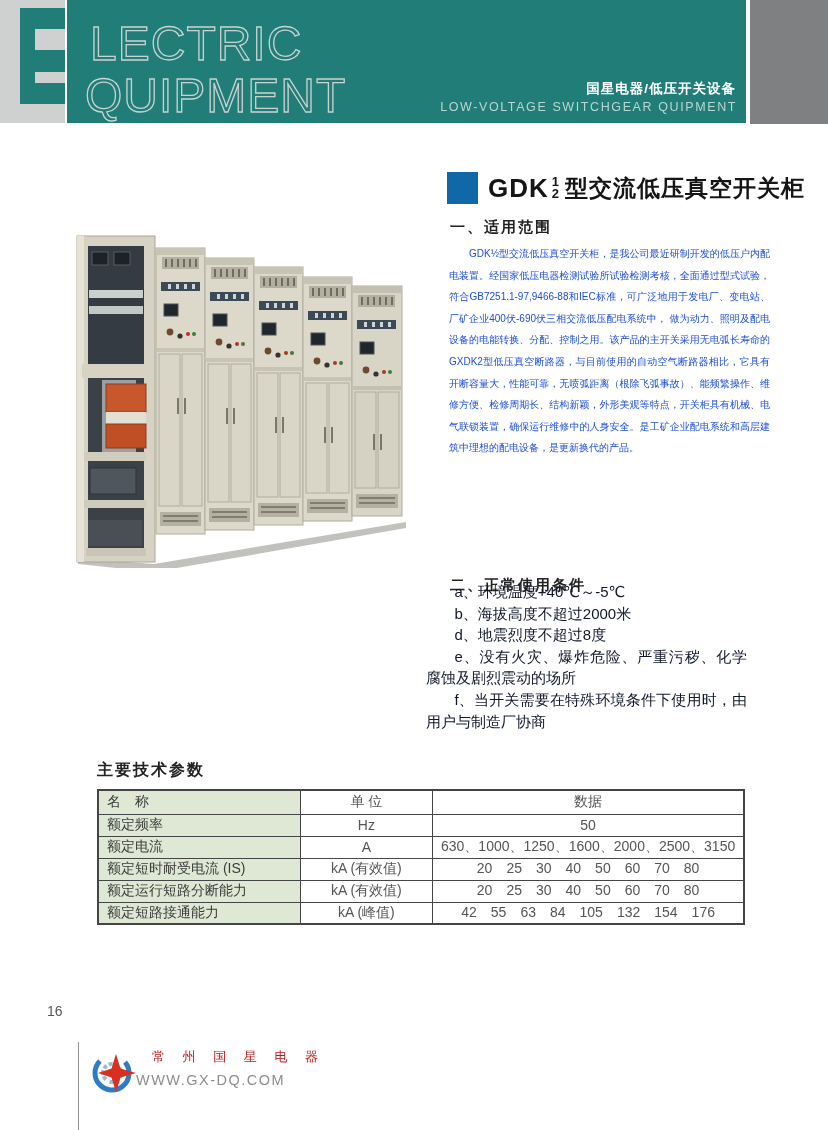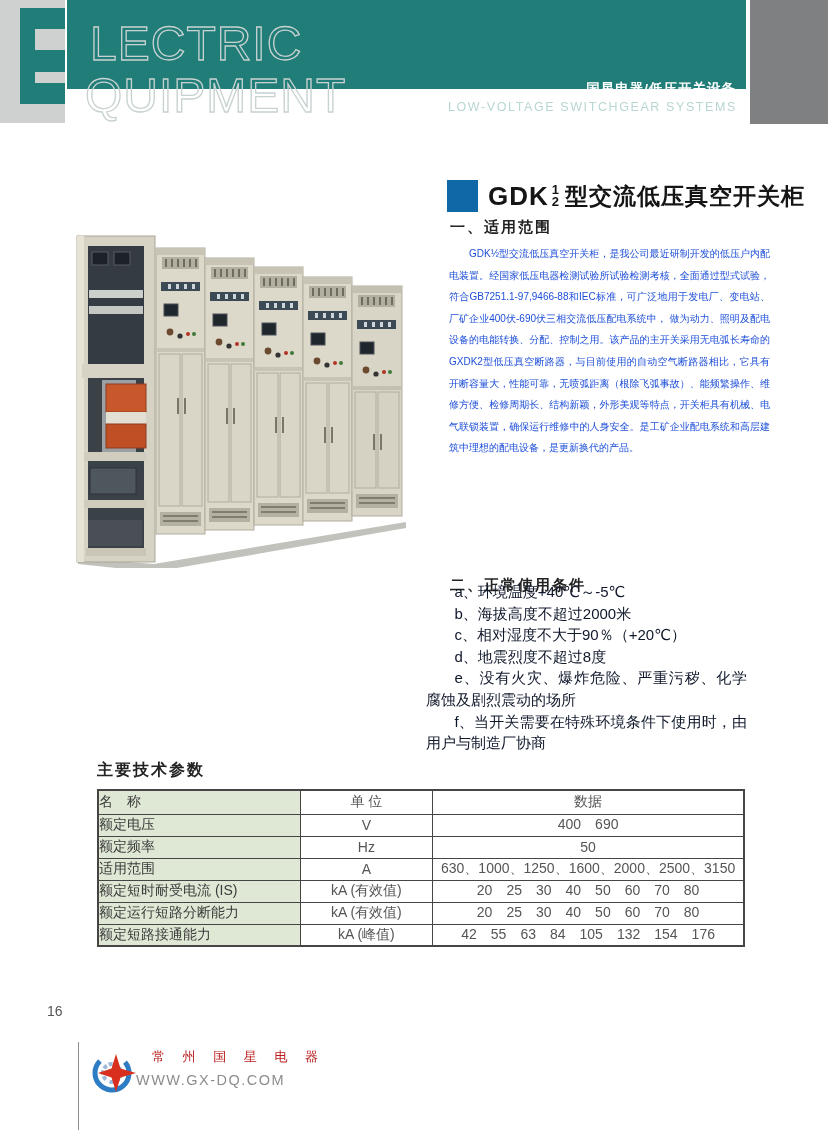--- a/index.html
+++ b/index.html
@@ -9,33 +9,33 @@
     position:relative; width:828px; height:1130px; margin:0 auto;
     background:#ffffff; overflow:hidden;
   }
   
   .e-block { position:absolute; left:0; top:0; width:65px; height:123px; background:#ced1d0; }
   .e-part { position:absolute; background:#217d78; }
   .e-stem { left:20px; top:8px;  width:15px; height:96px; }
   .e-arm1 { left:20px; top:8px;  width:45px; height:21px; }
   .e-arm2 { left:20px; top:50px; width:45px; height:22px; }
   .e-arm3 { left:20px; top:83px; width:45px; height:21px; }
-  .banner { position:absolute; left:67px; top:0; width:679px; height:89px; background:#217d78; }
+  .banner { position:absolute; left:67px; top:0; width:679px; height:123px; background:#217d78; }
   .wordmark { position:absolute; left:0; top:0; }
   .brand-cn {
     position:absolute; right:10px; top:80px; color:#ffffff;
     font-size:13.5px; font-weight:bold; letter-spacing:1px;
   }
   .brand-en {
     position:absolute; right:9px; top:100px; color:#b9d6d3;
     font-size:12.5px; letter-spacing:1.6px;
   }
   .corner-block { position:absolute; left:750px; top:0; width:78px; height:124px; background:#7e8082; }
   
-  .title-row { position:absolute; left:447px; top:172px; display:flex; align-items:center;margin-top:8px; }
+  .title-row { position:absolute; left:447px; top:172px; display:flex; align-items:center; }
   .blue-square { width:31px; height:32px; background:#1168a6; margin-right:10px; }
   .title-text { display:flex; align-items:center; color:#151515; font-weight:bold; }
   .title-model { font-size:26px; letter-spacing:1px; }
   .frac { display:inline-flex; flex-direction:column; align-items:center; margin:0 6px 0 3px; font-size:13px; line-height:12px; font-weight:bold; }
   .title-suffix { font-size:23px; letter-spacing:1px; }
   
   .sec-heading {
     position:absolute; left:450px; font-size:15px; font-weight:bold;
     color:#222222; letter-spacing:2px;
   }
@@ -53,21 +53,21 @@
     position:absolute; left:97px; top:760px; font-size:16px; font-weight:bold;
     color:#222222; letter-spacing:2px;
   }
   .params-table {
     position:absolute; left:97px; top:789px; width:648px;
     border-collapse:collapse; font-size:14px; color:#4a4a4a;
     border:2px solid #454545;
   }
   .params-table th, .params-table td { border:1px solid #454545; height:22px; font-weight:normal; }
   .params-table tr.hdr th { height:24px; }
-  .t-name  { width:192px; text-align:left; padding-left:0; background:#dfe8d4; color:#3c3c3c; }
+  .t-name  { width:192px; text-align:left; padding-left:8px; background:#dfe8d4; color:#3c3c3c; }
   .t-unit  { width:126px; text-align:center; white-space:pre; color:#555555; }
   .t-data  { width:264px; text-align:center; white-space:pre; color:#555555; }
   
   .page-num { position:absolute; left:47px; top:1003px; font-size:14px; color:#555555; }
   .foot-line { position:absolute; left:78px; top:1042px; width:1px; height:88px; background:#8f8f8f; }
   .logo-svg { position:absolute; left:87px; top:1045px; }
   .company-name {
     position:absolute; left:152px; top:1048px; font-size:13px; font-weight:normal;
     letter-spacing:7px; color:#b91c1c;
   }
@@ -87,21 +87,21 @@
     <div class="e-part e-arm2"></div>
     <div class="e-part e-arm3"></div>
   </div>
 
   <div class="banner">
     <svg class="wordmark" width="440" height="123">
       <text x="23" y="60" font-size="48" letter-spacing="1" fill="none" stroke="#c7d2d1" stroke-width="1.3">LECTRIC</text>
       <text x="18" y="112" font-size="48" letter-spacing="1" fill="none" stroke="#c7d2d1" stroke-width="1.3">QUIPMENT</text>
     </svg>
     <div class="brand-cn">国星电器/低压开关设备</div>
-    <div class="brand-en">LOW-VOLTAGE SWITCHGEAR SYSTEMS</div>
+    <div class="brand-en">LOW-VOLTAGE SWITCHGEAR QUIPMENT</div>
   </div>
 
   <div class="corner-block"></div>
 
   <svg class="photo" width="345" height="340" viewBox="0 0 345 340">
 
     <polygon points="2,330 78,336 330,294 330,300 78,344 2,336" fill="#c2c2bd"></polygon>
 
     <g>
       <rect x="1" y="8" width="78" height="326" fill="#d6d2c4" stroke="#aaa698"></rect>
@@ -292,46 +292,40 @@
     </div>
   </div>
 
   <div class="sec-heading" style="top:218px;">一、适用范围</div>
   <div class="body-par">GDK½型交流低压真空开关柜，是我公司最近研制开发的低压户内配电装置。经国家低压电器检测试验所试验检测考核，全面通过型式试验，符合GB7251.1-97,9466-88和IEC标准，可广泛地用于发电厂、变电站、厂矿企业400伏-690伏三相交流低压配电系统中， 做为动力、照明及配电设备的电能转换、分配、控制之用。该产品的主开关采用无电弧长寿命的GXDK2型低压真空断路器，与目前使用的自动空气断路器相比，它具有开断容量大，性能可靠，无喷弧距离（根除飞弧事故）、能频繁操作、维修方便、检修周期长、结构新颖，外形美观等特点，开关柜具有机械、电气联锁装置，确保运行维修中的人身安全。是工矿企业配电系统和高层建筑中理想的配电设备，是更新换代的产品。</div>
 
   <div class="sec-heading" style="top:576px;">二、正常使用条件</div>
   <div class="cond-list">
     <p>a、环境温度+40℃～-5℃</p>
     <p>b、海拔高度不超过2000米</p>
-    <p>c、相对湿度不大于90％（+20℃）</p>
     <p>d、地震烈度不超过8度</p>
     <p>e、没有火灾、爆炸危险、严重污秽、化学腐蚀及剧烈震动的场所</p>
     <p>f、当开关需要在特殊环境条件下使用时，由用户与制造厂协商</p>
   </div>
 
   <div class="params-heading">主要技术参数</div>
   <table class="params-table">
     <tbody>
         <tr class="hdr">
       <th class="t-name">名　称</th>
       <th class="t-unit">单 位</th>
       <th class="t-data">数据</th>
     </tr>
     <tr>
-      <td class="t-name">额定电压</td>
-      <td class="t-unit">V</td>
-      <td class="t-data">400　690</td>
-    </tr>
-    <tr>
       <td class="t-name">额定频率</td>
       <td class="t-unit">Hz</td>
       <td class="t-data">50</td>
     </tr>
     <tr>
-      <td class="t-name">适用范围</td>
+      <td class="t-name">额定电流</td>
       <td class="t-unit">A</td>
       <td class="t-data">630、1000、1250、1600、2000、2500、3150</td>
     </tr>
     <tr>
       <td class="t-name">额定短时耐受电流 (IS)</td>
       <td class="t-unit">kA (有效值)</td>
       <td class="t-data">20　25　30　40　50　60　70　80</td>
     </tr>
     <tr>
       <td class="t-name">额定运行短路分断能力</td>

